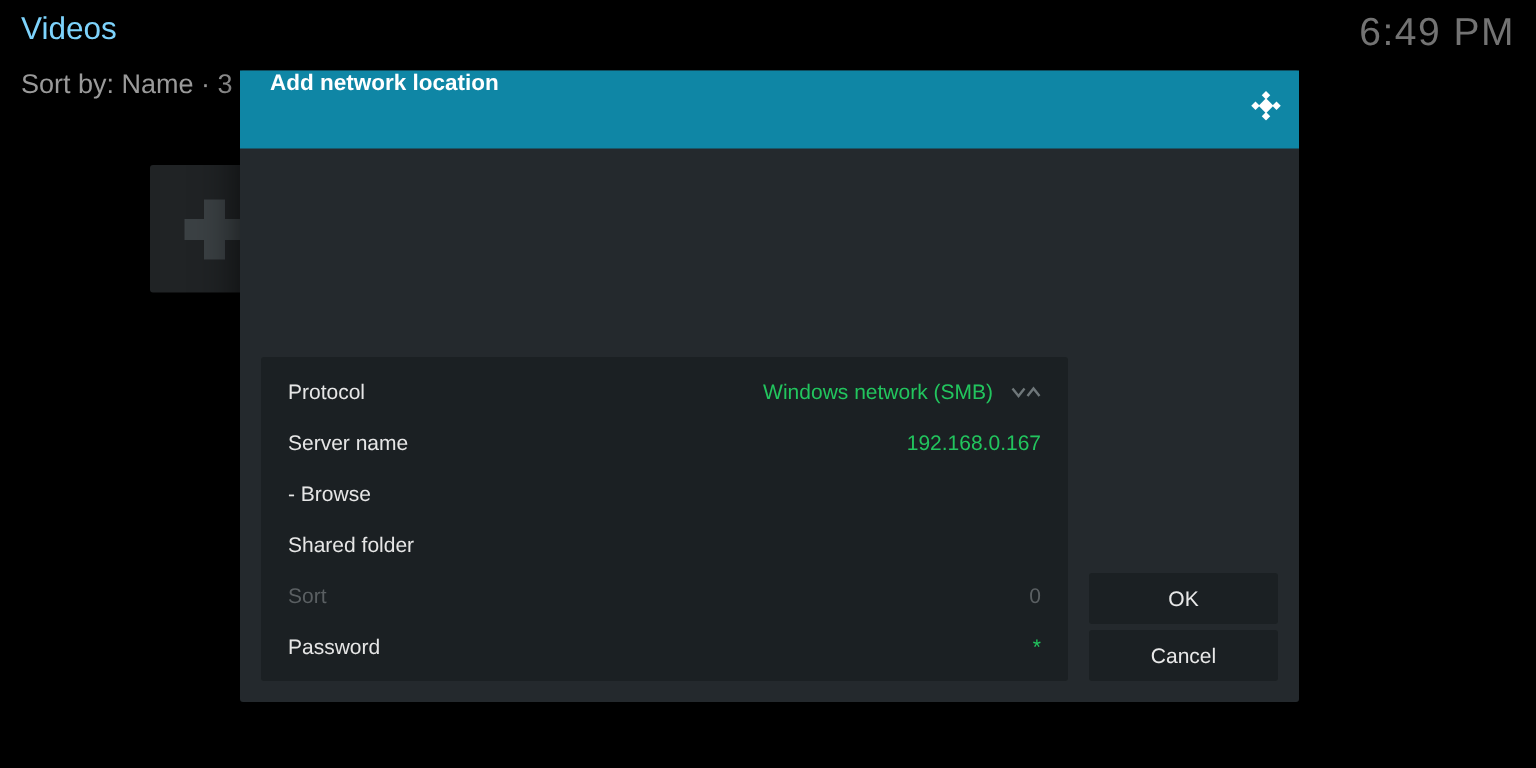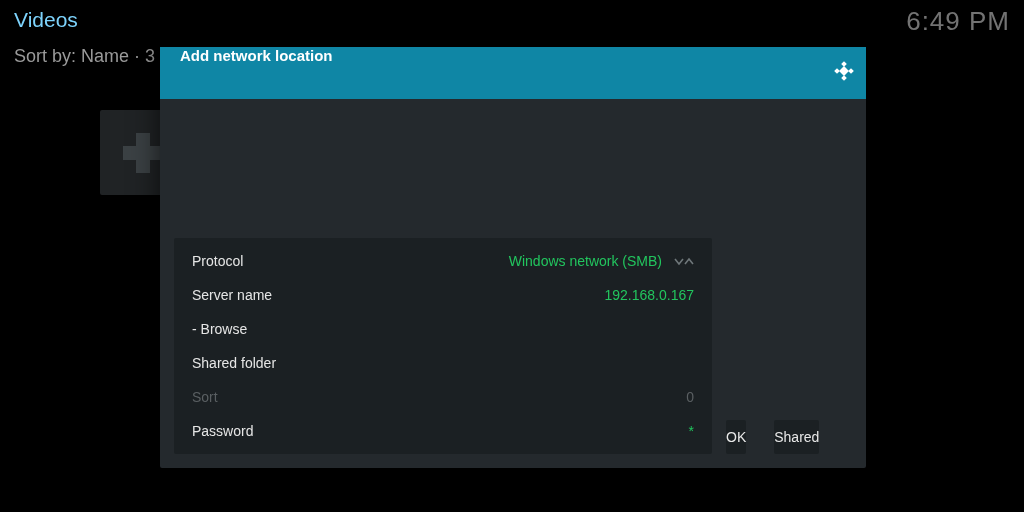--- a/index.html
+++ b/index.html
@@ -77,22 +77,22 @@
   }
   .form-panel {
     flex: 1;
     background: #1b2023;
     border-radius: 2px;
     padding: 6px 0;
   }
   .side-panel {
     width: 126px;
     display: flex;
-    flex-direction: row;
-    gap: 28px;
+    flex-direction: column;
+    gap: 4px;
   }
   .btn {
     height: 34px;
     background: #1b2023;
     color: #e8e8e8;
     font-size: 14px;
     display: flex;
     align-items: center;
     justify-content: center;
     border-radius: 2px;
@@ -193,16 +193,16 @@
       <div class="row">
         <span class="label">Password</span>
         <span class="spacer"></span>
         <span class="value">*</span>
       </div>
 
     </div>
 
     <div class="side-panel">
       <div class="btn">OK</div>
-      <div class="btn">Shared</div>
+      <div class="btn">Cancel</div>
     </div>
   </div>
 </div>
 
 </body></html>

